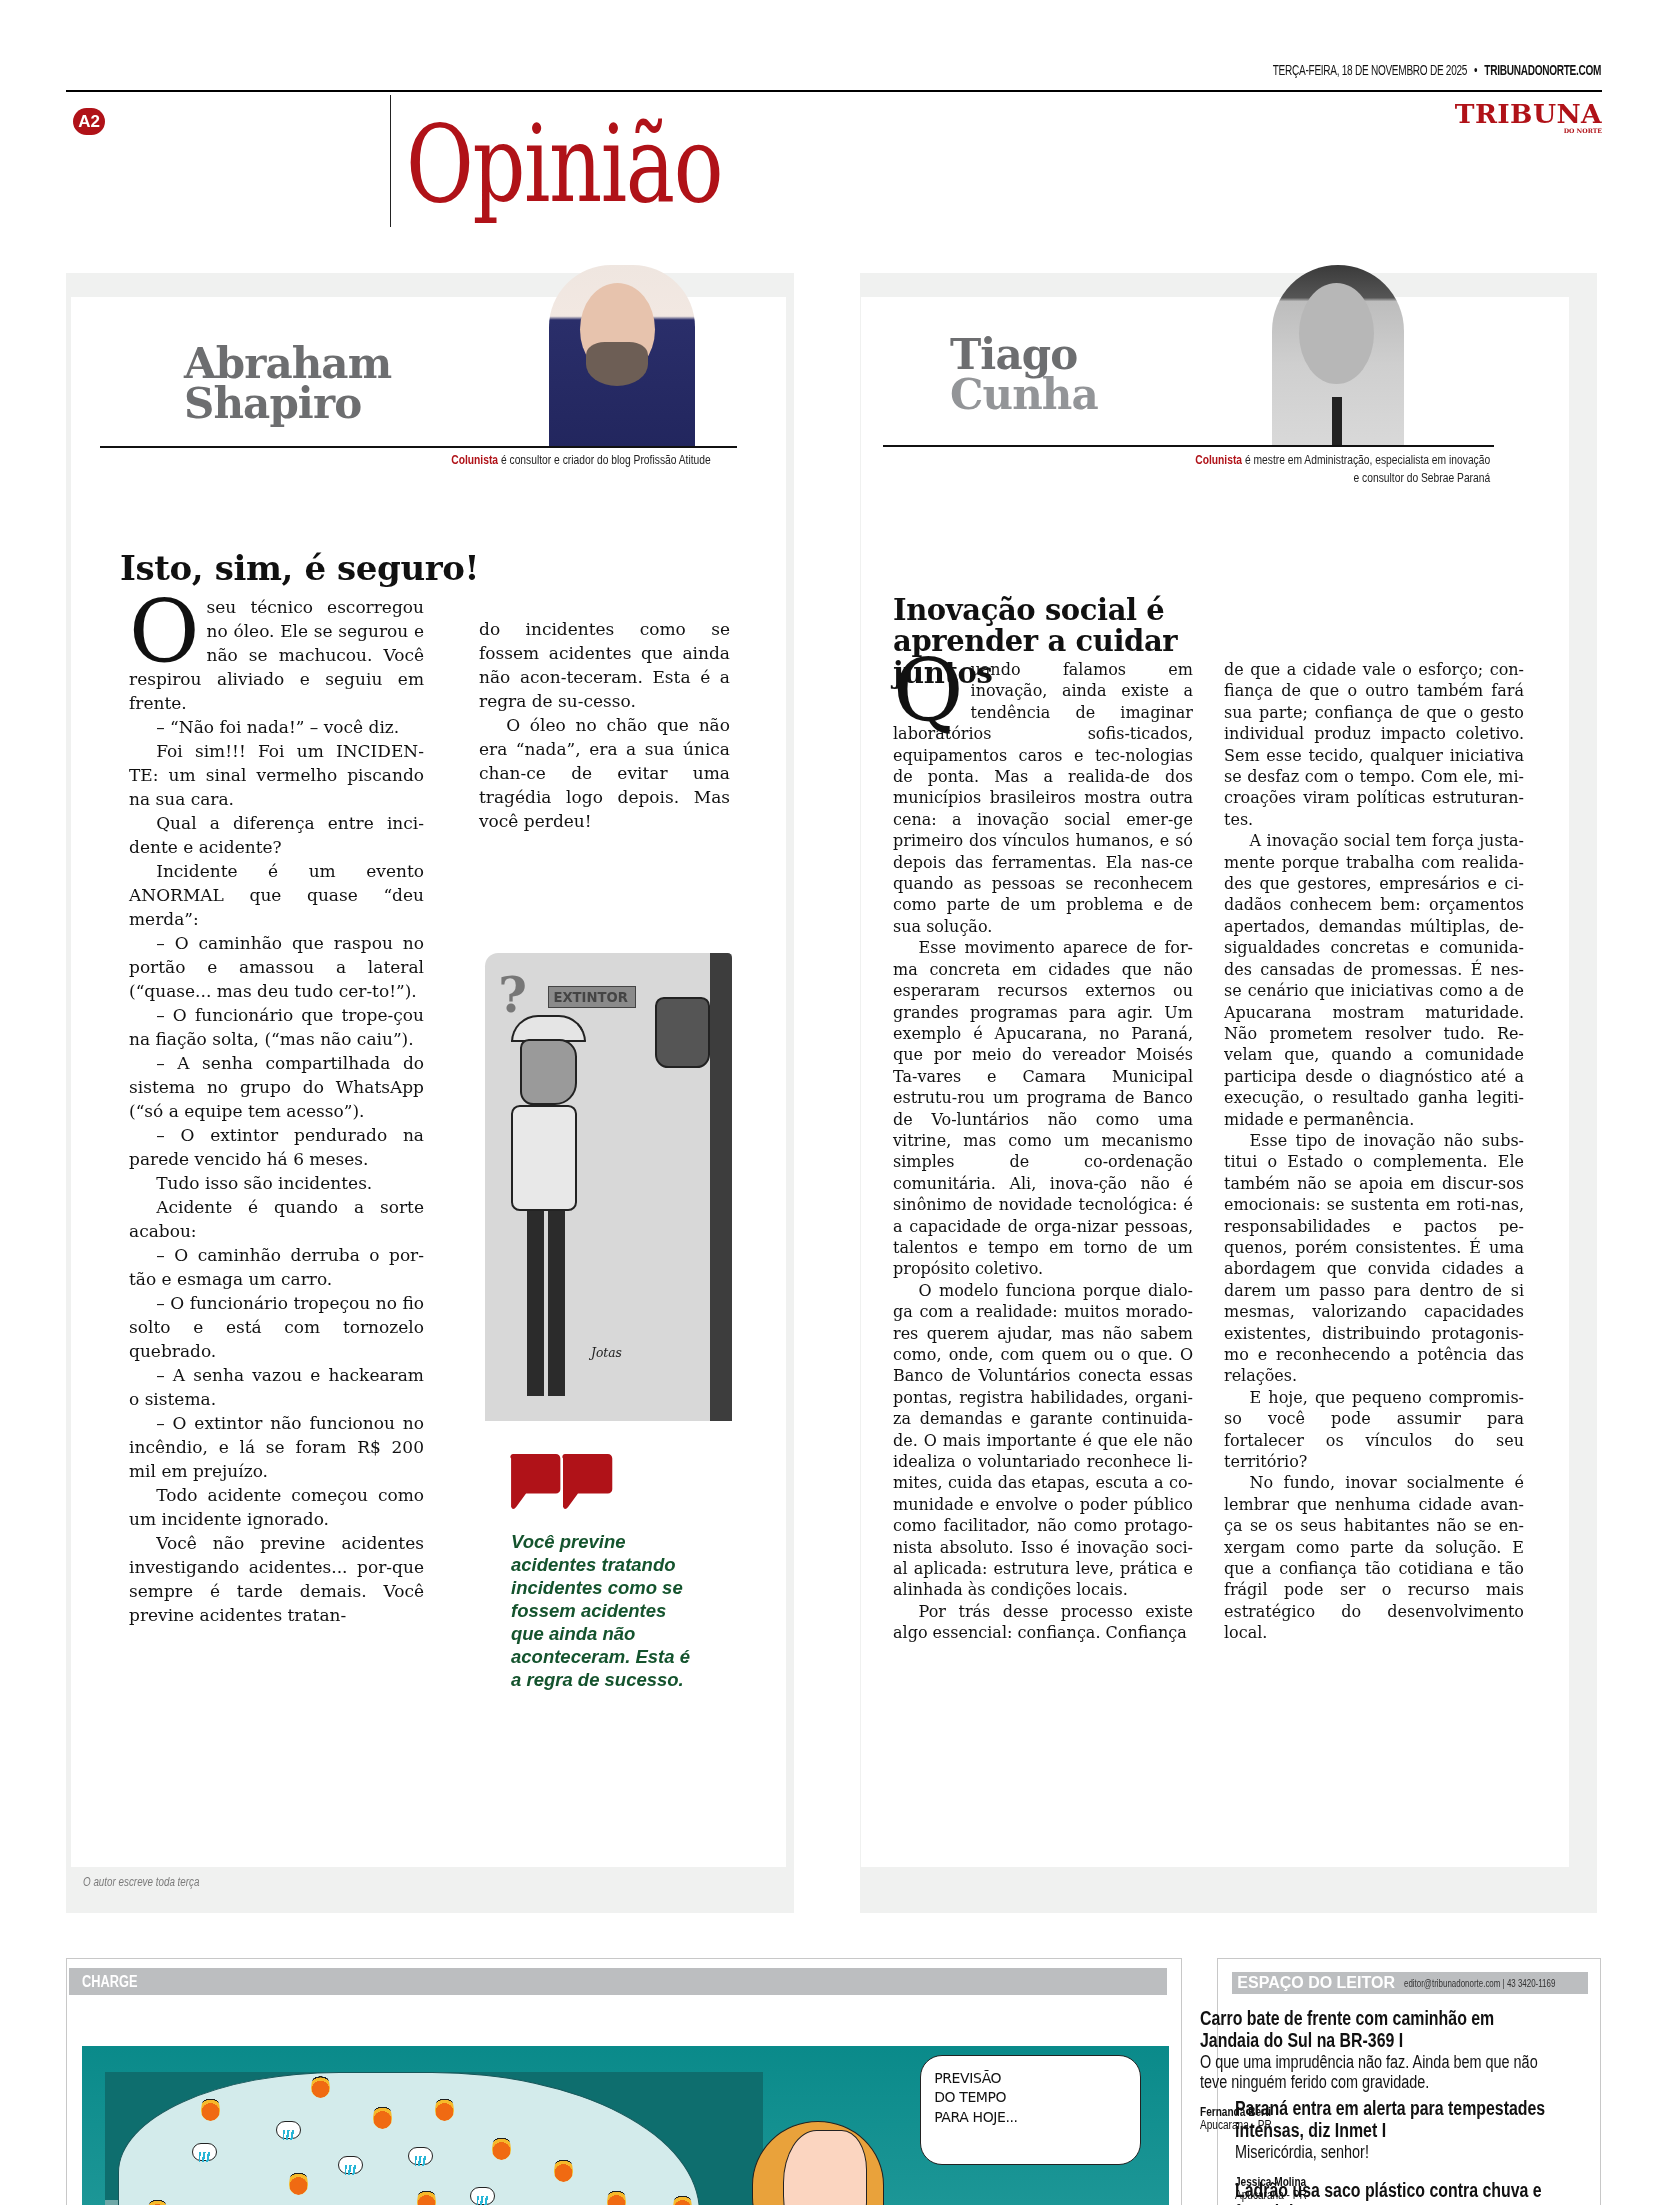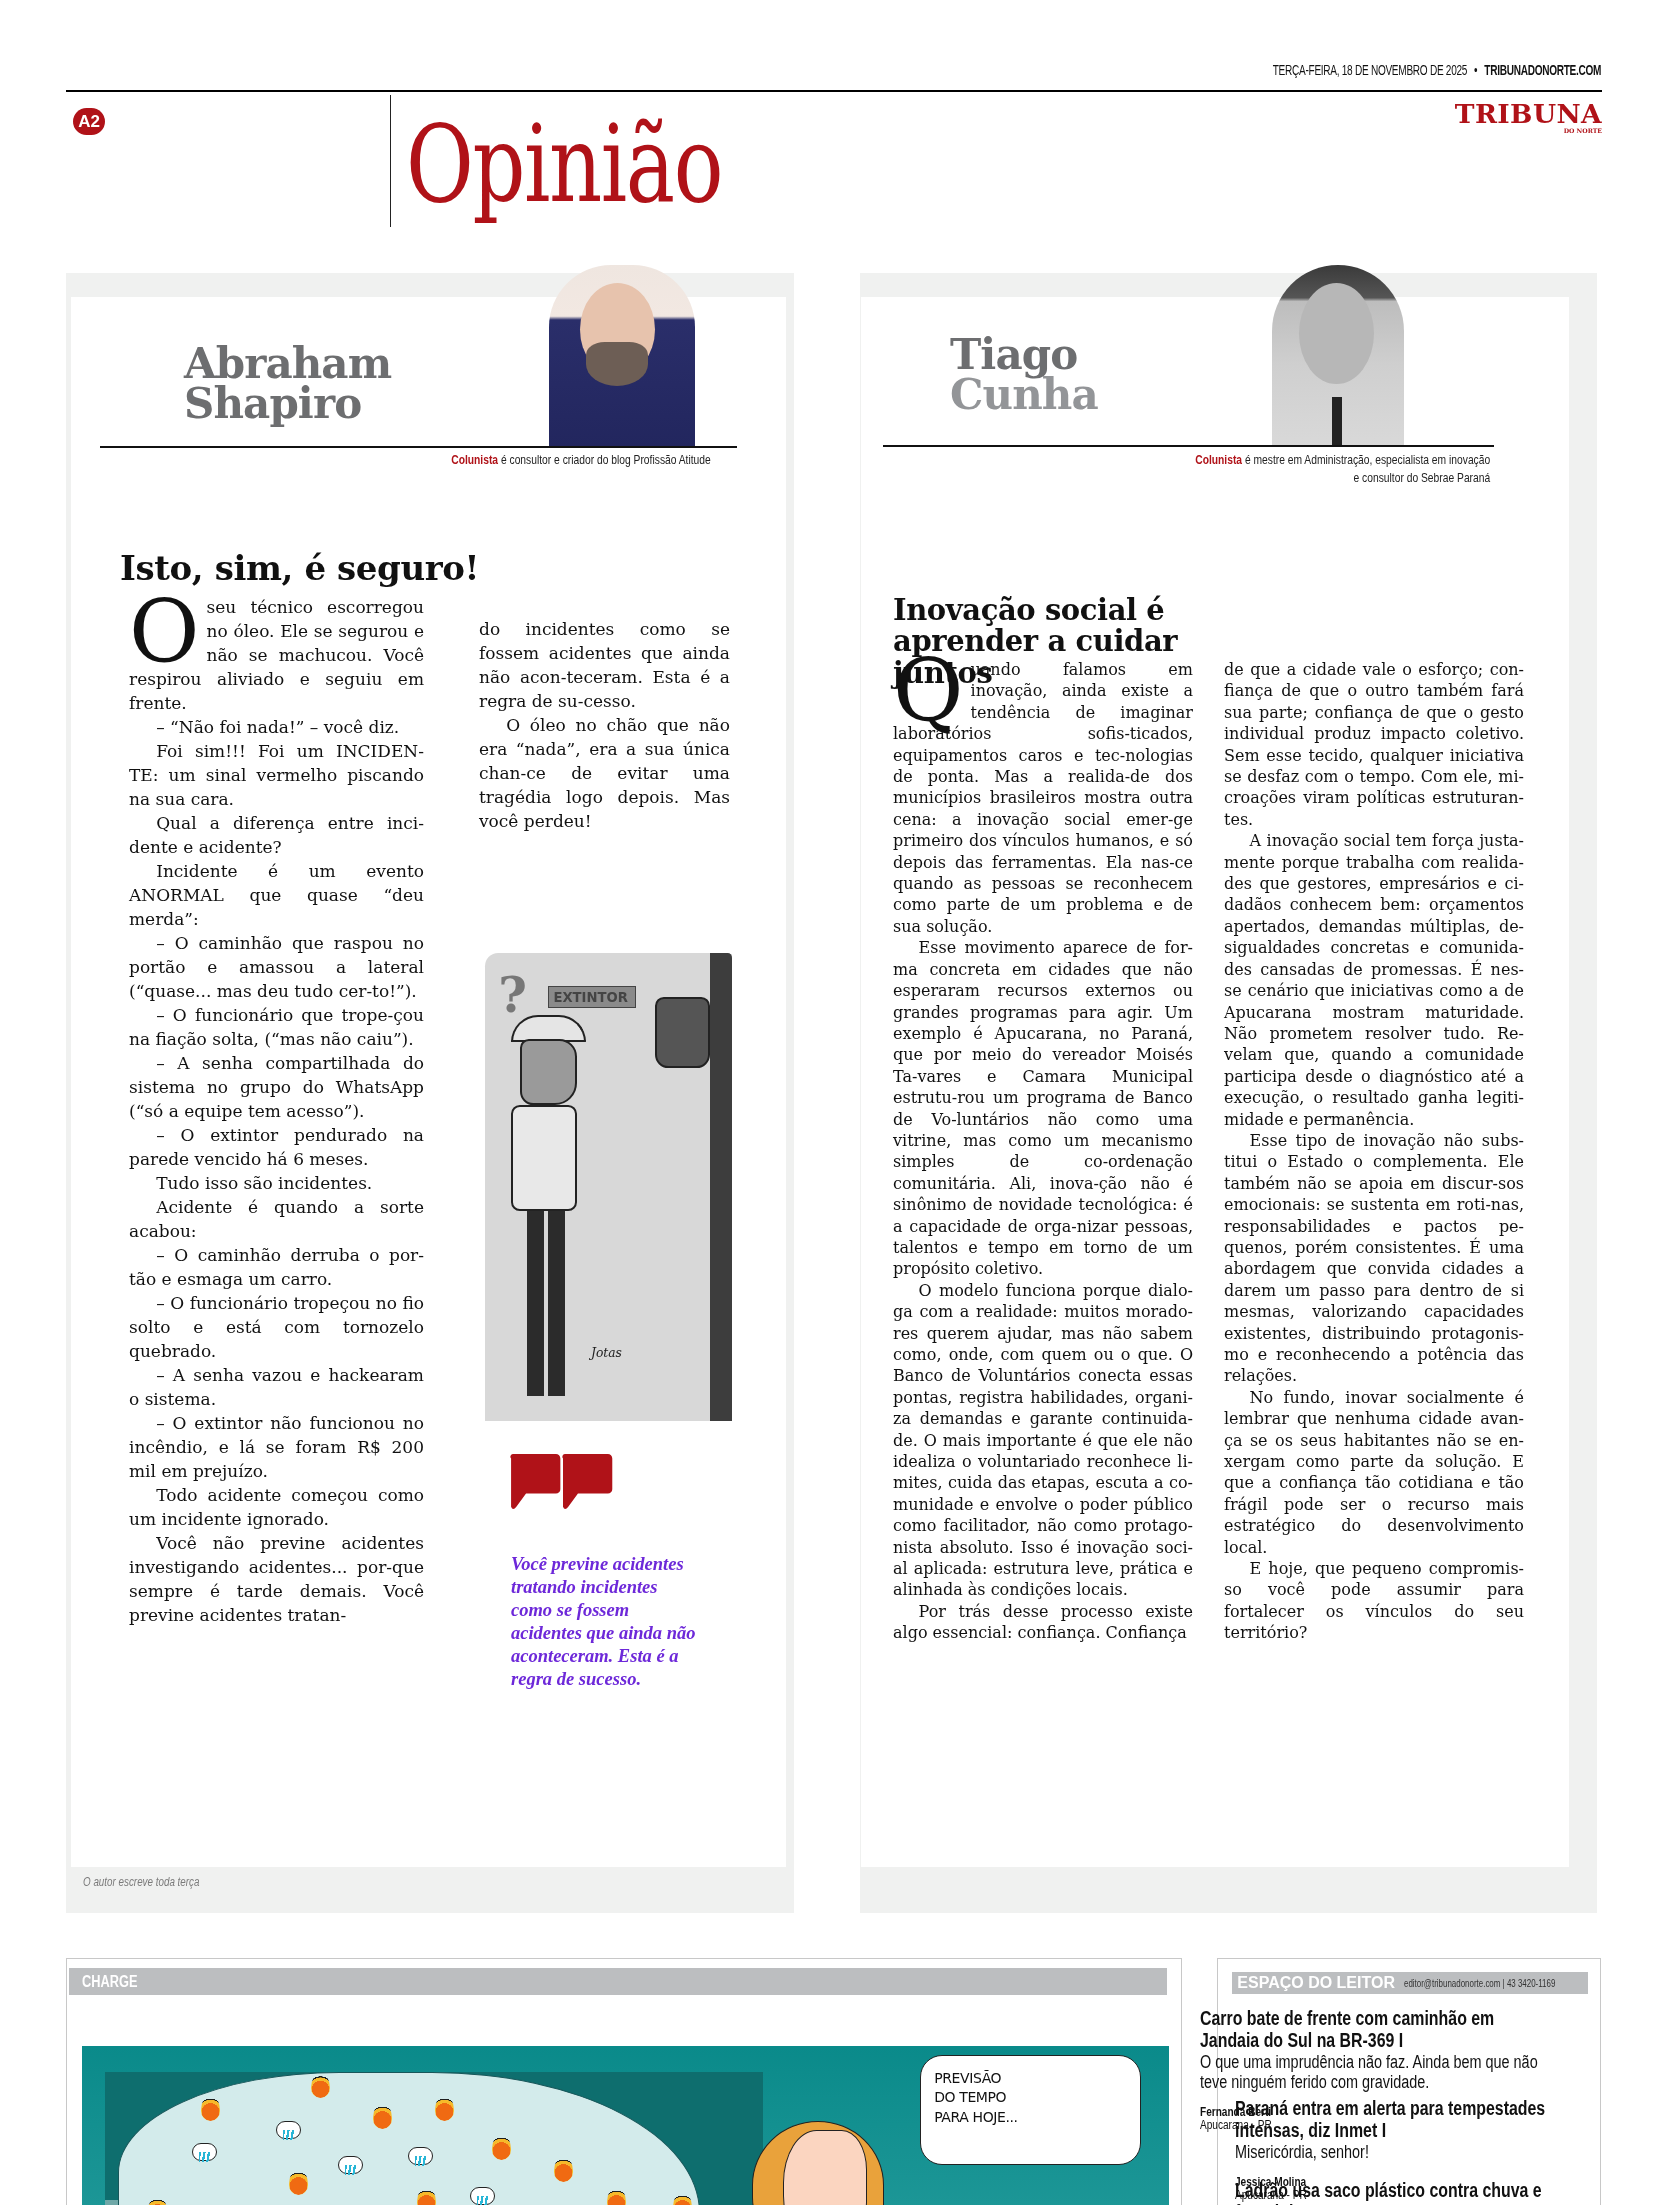--- a/index.html
+++ b/index.html
@@ -38,21 +38,21 @@
   .dropcap { float: left; font-size: 86px; line-height: 66px; margin: 2.6px 7px 0 0; font-family: "DejaVu Serif", serif; }
 
   .illus { position: absolute; background: #d8d8d8; overflow: hidden; }
   .illus-wall { position: absolute; right: 0; top: 0; width: 22px; bottom: 0; background: #3d3d3d; }
   .illus-sign { position: absolute; background: #8a8a8a; color: #444; font-family: "DejaVu Sans", sans-serif; font-weight: bold; font-size: 13.2px; display: flex; align-items: center; padding-left: 4.4px; border: 1.3px solid #444; }
   .illus-ext { position: absolute; background: #555; border: 2.2px solid #222; border-radius: 8.8px 8.8px 13.2px 13.2px; }
   .illus-man { position: absolute; }
   .illus-sig { position: absolute; font-family: "DejaVu Serif", serif; font-style: italic; font-size: 12.3px; color: #222; }
 
   .quote-icon { position: absolute; }
-  .pullquote { position: absolute; font-family: Liberation Serif, serif; font-style: italic; font-weight: bold; font-size: 18.5px; line-height: 23px; color: #6d28d9; margin-top: 23px; }
+  .pullquote { position: absolute; font-family: Liberation Sans, sans-serif; font-style: italic; font-weight: bold; font-size: 18.5px; line-height: 23px; color: #14532d; }
   .footnote { position: absolute; font-family: "Liberation Sans", sans-serif; font-style: italic; font-size: 12.3px; color: #7a7a7a; transform: scaleX(0.8); transform-origin: left top; white-space: nowrap; }
 
   
   .box-frame { position: absolute; border: 1.3px solid #c8c8c8; background: #fff; }
   .box-header { position: absolute; background: #bcbec0; color: #ffffff; font-family: "Liberation Sans", sans-serif; font-weight: bold; }
   .charge-art { position: absolute; background: linear-gradient(180deg, #0a8a8a 0%, #1c9696 40%, #7cc6c4 85%, #e6f4f3 100%); overflow: hidden; }
   .map-area { position: absolute; background: #0e6e6e; }
   .map-land { position: absolute; background: #6fa8a8; }
   .map-brazil { position: absolute; background: #d3ebeb; border: 1.8px solid #18575a; border-radius: 38% 46% 30% 52% / 30% 42% 56% 60%; }
   .fire { position: absolute; width: 19.4px; height: 25.6px; border-radius: 50% 50% 50% 50% / 60% 60% 40% 40%; background: radial-gradient(circle at 50% 65%, #f06a12 0 45%, #f6b92a 46% 62%, #1d1d1d 63% 68%, transparent 69%); }
@@ -174,22 +174,22 @@
   <p class="first"><span class="dropcap" style="line-height:57px;">Q</span><span>uando falamos em inovação, ainda existe a tendência de imaginar laboratórios sofis-ticados, equipamentos caros e tec-nologias de ponta. Mas a realida-de dos municípios brasileiros mostra outra cena: a inovação social emer-ge primeiro dos vínculos humanos, e só depois das ferramentas. Ela nas-ce quando as pessoas se reconhecem como parte de um problema e de sua solução.</span></p>
   <p>Esse movimento aparece de for-ma concreta em cidades que não esperaram recursos externos ou grandes programas para agir. Um exemplo é Apucarana, no Paraná, que por meio do vereador Moisés Ta-vares e Camara Municipal estrutu-rou um programa de Banco de Vo-luntários não como uma vitrine, mas como um mecanismo simples de co-ordenação comunitária. Ali, inova-ção não é sinônimo de novidade tecnológica: é a capacidade de orga-nizar pessoas, talentos e tempo em torno de um propósito coletivo.</p>
   <p>O modelo funciona porque dialo-ga com a realidade: muitos morado-res querem ajudar, mas não sabem como, onde, com quem ou o que. O Banco de Voluntários conecta essas pontas, registra habilidades, organi-za demandas e garante continuida-de. O mais importante é que ele não idealiza o voluntariado reconhece li-mites, cuida das etapas, escuta a co-munidade e envolve o poder público como facilitador, não como protago-nista absoluto. Isso é inovação soci-al aplicada: estrutura leve, prática e alinhada às condições locais.</p>
   <p>Por trás desse processo existe algo essencial: confiança. Confiança</p>
 </div>
 
 <div class="col-text" style="left:1224px; top:659px; width:300px; line-height:21.4px; font-size:16px;">
   <p class="first">de que a cidade vale o esforço; con-fiança de que o outro também fará sua parte; confiança de que o gesto individual produz impacto coletivo. Sem esse tecido, qualquer iniciativa se desfaz com o tempo. Com ele, mi-croações viram políticas estruturan-tes.</p>
   <p>A inovação social tem força justa-mente porque trabalha com realida-des que gestores, empresários e ci-dadãos conhecem bem: orçamentos apertados, demandas múltiplas, de-sigualdades concretas e comunida-des cansadas de promessas. É nes-se cenário que iniciativas como a de Apucarana mostram maturidade. Não prometem resolver tudo. Re-velam que, quando a comunidade participa desde o diagnóstico até a execução, o resultado ganha legiti-midade e permanência.</p>
   <p>Esse tipo de inovação não subs-titui o Estado o complementa. Ele também não se apoia em discur-sos emocionais: se sustenta em roti-nas, responsabilidades e pactos pe-quenos, porém consistentes. É uma abordagem que convida cidades a darem um passo para dentro de si mesmas, valorizando capacidades existentes, distribuindo protagonis-mo e reconhecendo a potência das relações.</p>
+  <p>E hoje, que pequeno compromis-so você pode assumir para fortalecer os vínculos do seu território?</p>
   <p>No fundo, inovar socialmente é lembrar que nenhuma cidade avan-ça se os seus habitantes não se en-xergam como parte da solução. E que a confiança tão cotidiana e tão frágil pode ser o recurso mais estratégico do desenvolvimento local.</p>
-  <p>E hoje, que pequeno compromis-so você pode assumir para fortalecer os vínculos do seu território?</p>
 </div>
 
 <div class="box-frame" style="left:66px; top:1958px; width:1116px; height:569px;"></div>
 <div class="box-header" style="left:69px; top:1968px; width:1098px; height:27px; font-size:16px; padding:5.3px 13.2px; transform-origin:left;">
   <span style="display:inline-block; transform:scaleX(0.8); transform-origin:left;">CHARGE</span>
 </div>
 
 <div class="charge-art" style="left:82px; top:2046px; width:1087px; height:393px;">
   <div class="map-area" style="left:23px; top:25.6px; width:658px; height:344px;">
     <div class="map-land" style="left:0; top:128px; width:318px; height:216px; border-radius:0 40% 30% 0;"></div>

